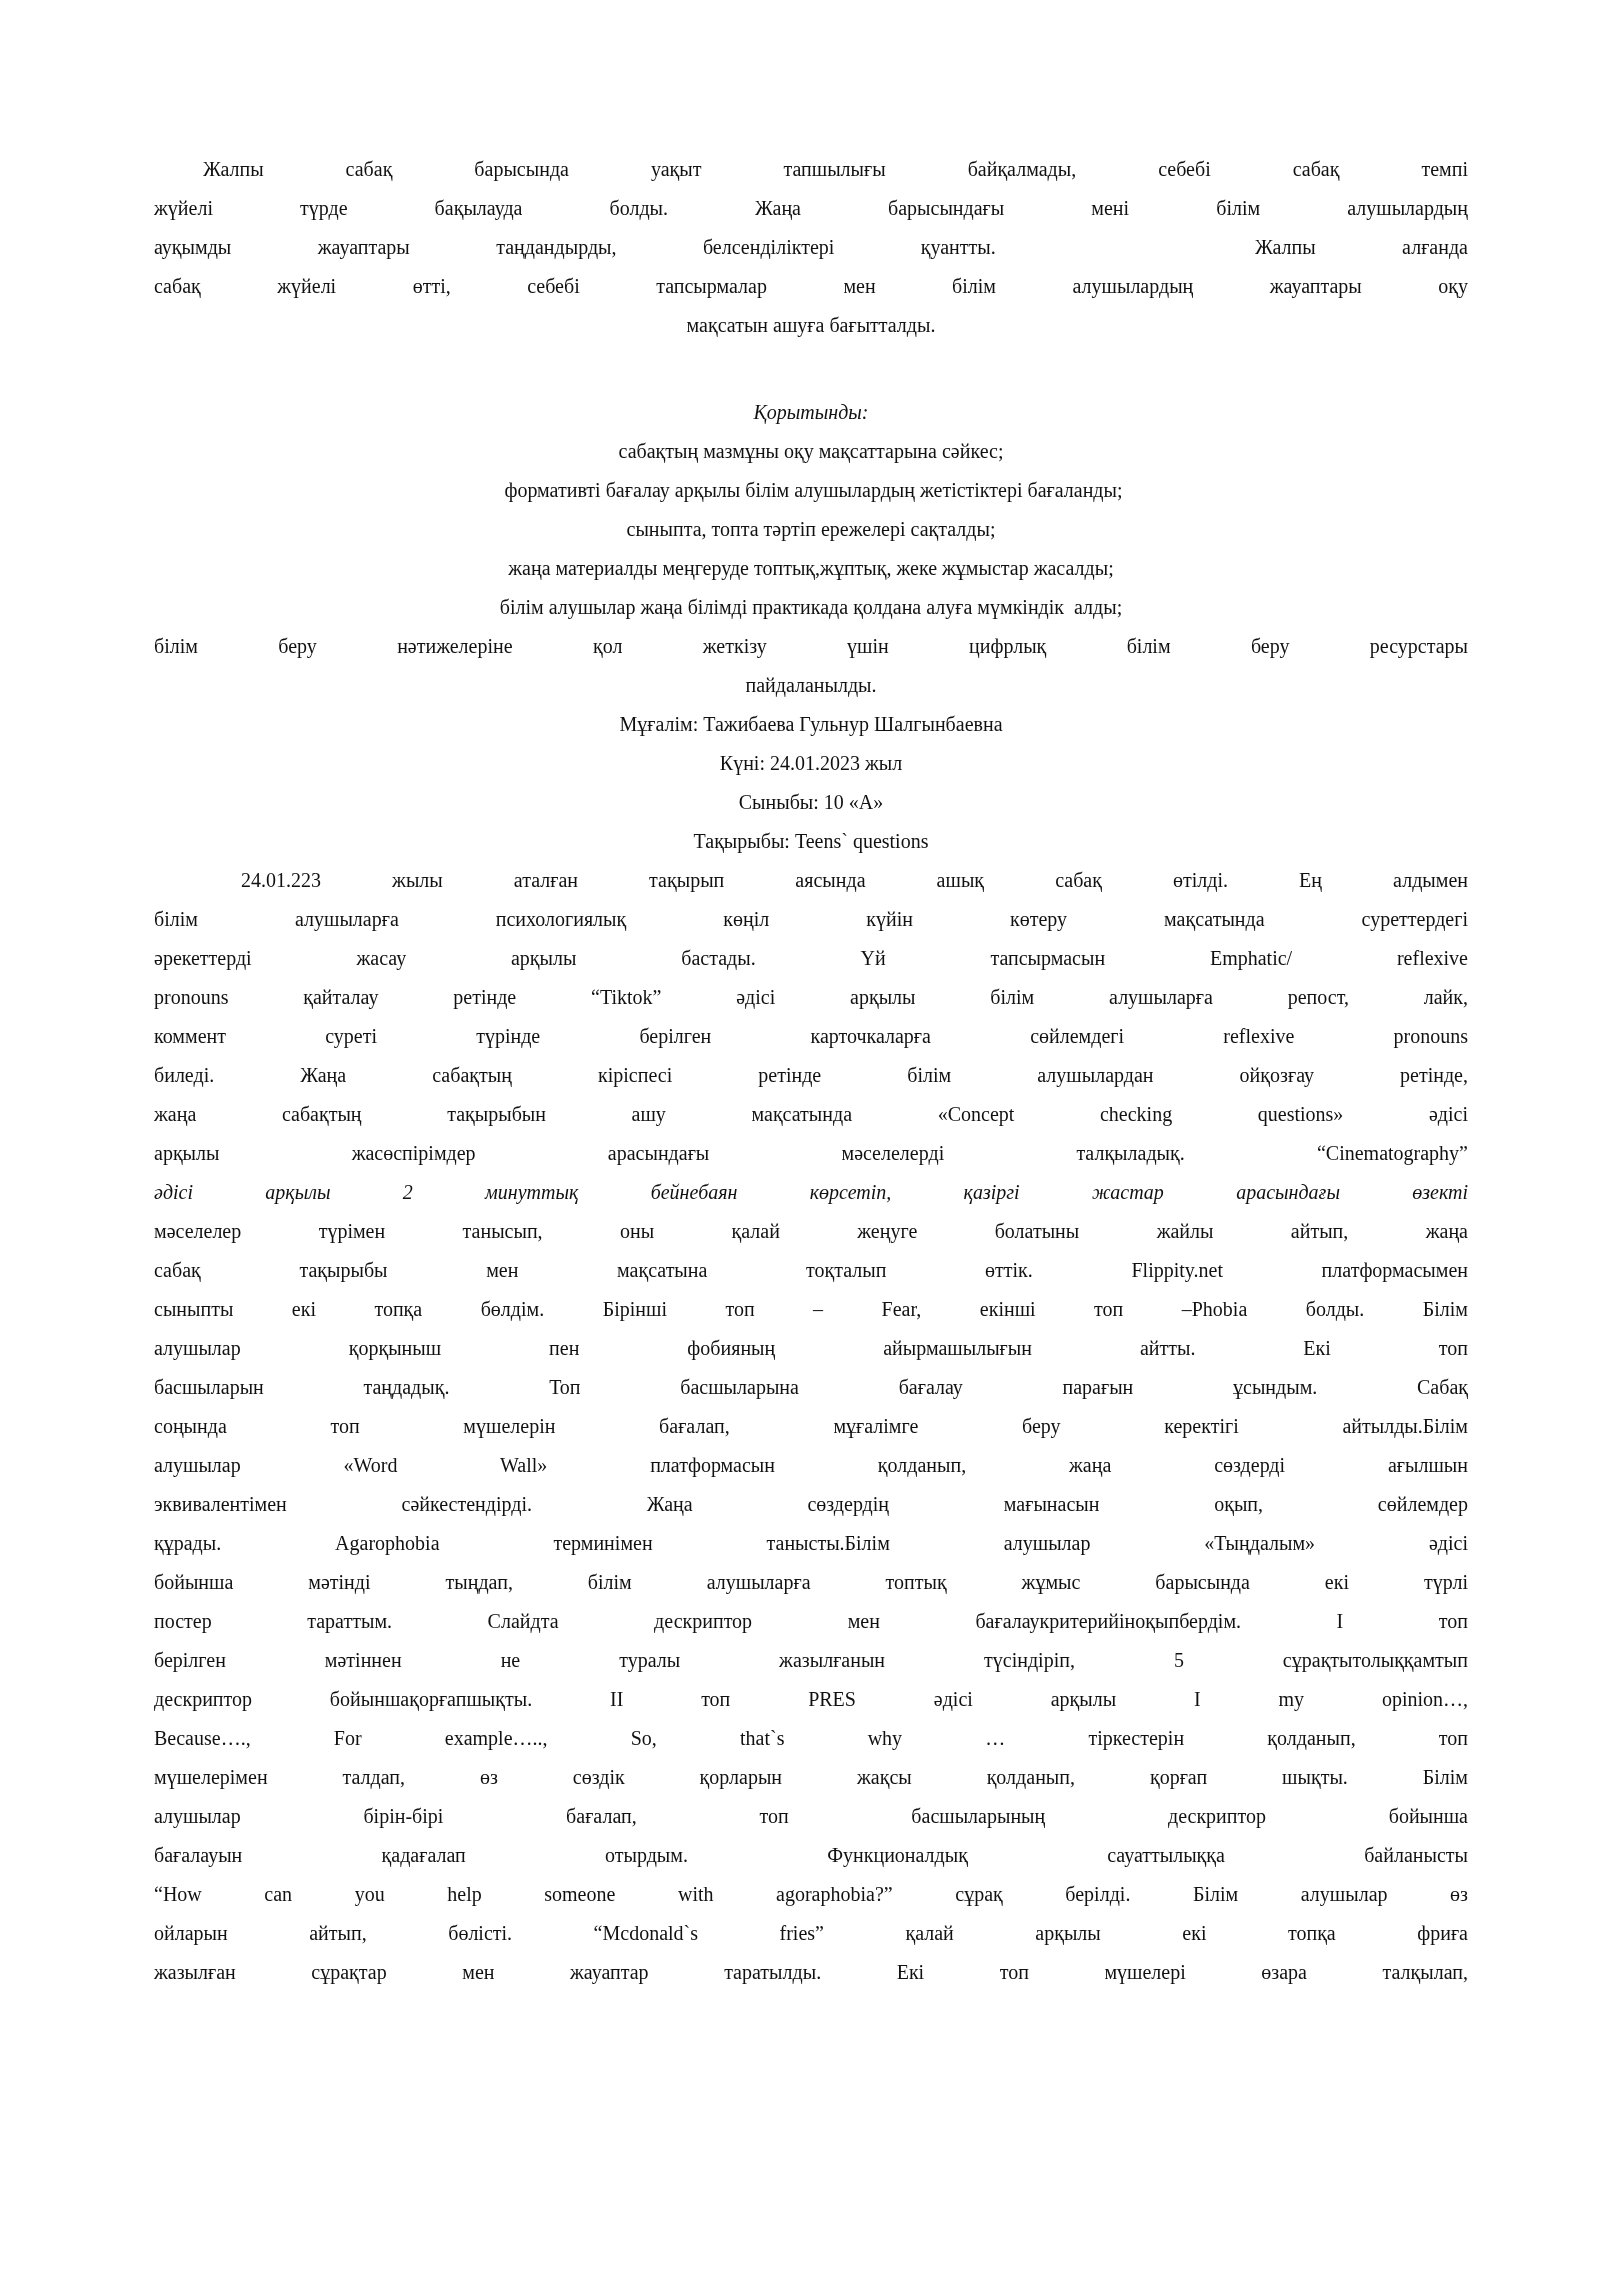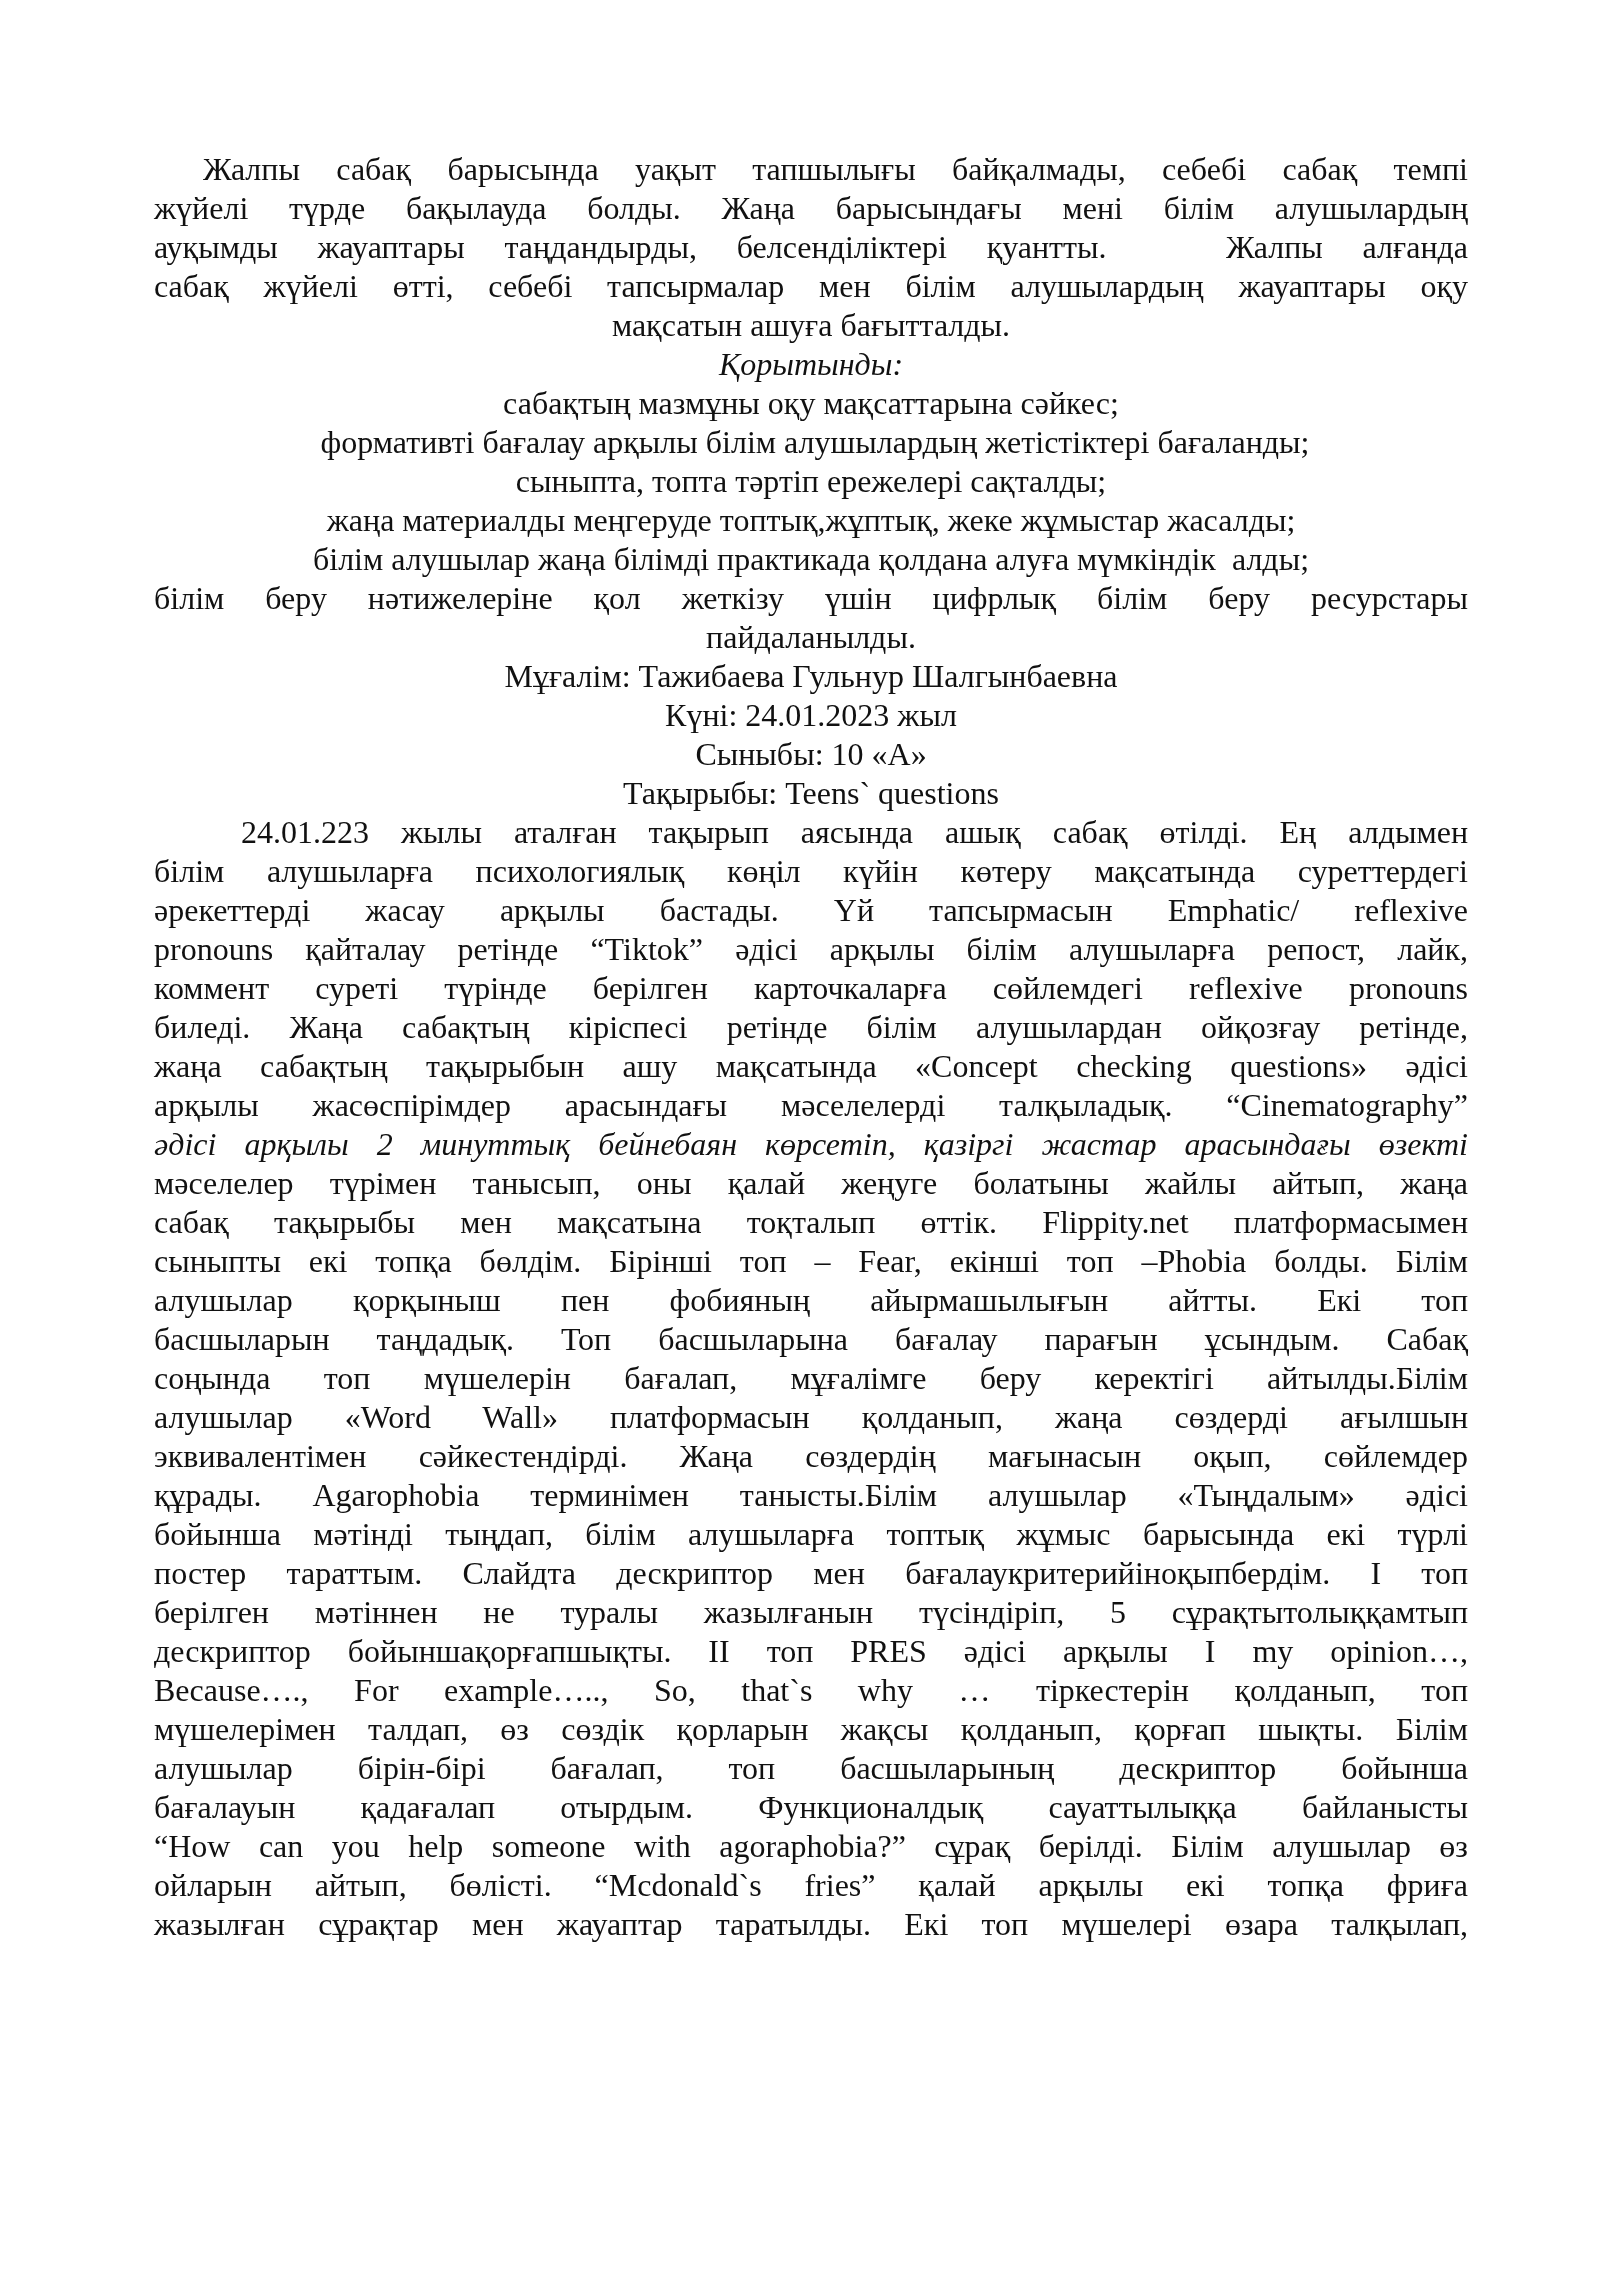--- a/index.html
+++ b/index.html
@@ -12,41 +12,41 @@
       height: 2293px;
       position: relative;
       overflow: hidden;
     }
     .page {
       position: absolute;
       left: 154px;
       top: 150px;
       width: 1314px;
       font-family: "Liberation Serif", "DejaVu Serif", serif;
-      font-size: 32px;
+      font-size: 20px;
       color: #111111;
     }
     .line {
       display: block;
       height: 39px;
       line-height: 39px;
       white-space: nowrap;
       overflow: visible;
     }
     .just {
       text-align: justify;
       text-align-last: justify;
       white-space: normal;
     }
     .left {
       text-align: center;
     }
     .indent1 { padding-left: 49px; }
     .indent2 { padding-left: 87px; }
-    .italic { font-style: italic; }
+    .italic { font-style: italic; margin-top: 48px; }
   </style>
 </head>
 <body>
 
 <div class="page">
 
   <div>
     <span class="line just indent1">Жалпы сабақ барысында уақыт тапшылығы байқалмады, себебі сабақ темпі</span>
     <span class="line just">жүйелі түрде бақылауда болды. Жаңа барысындағы мені білім алушылардың</span>
     <span class="line just" style="white-space:pre;">ауқымды жауаптары таңдандырды, белсенділіктері қуантты.   Жалпы алғанда</span>

